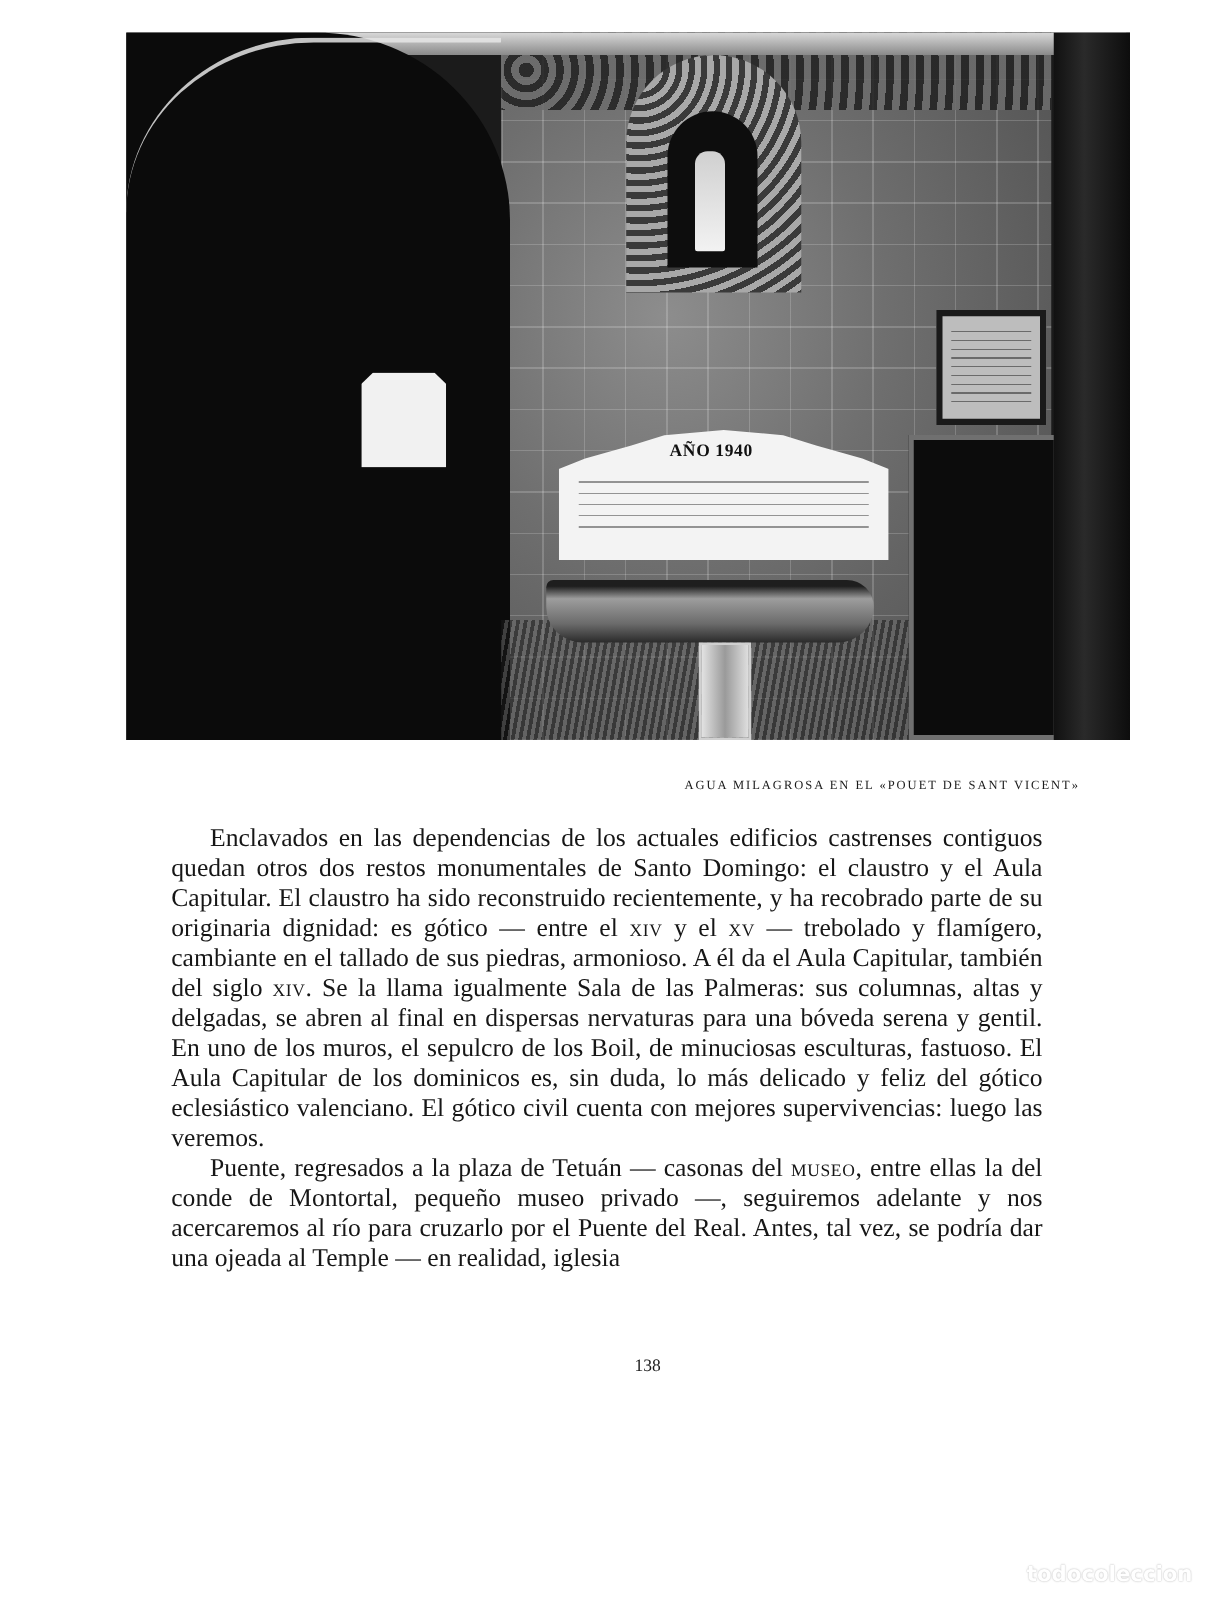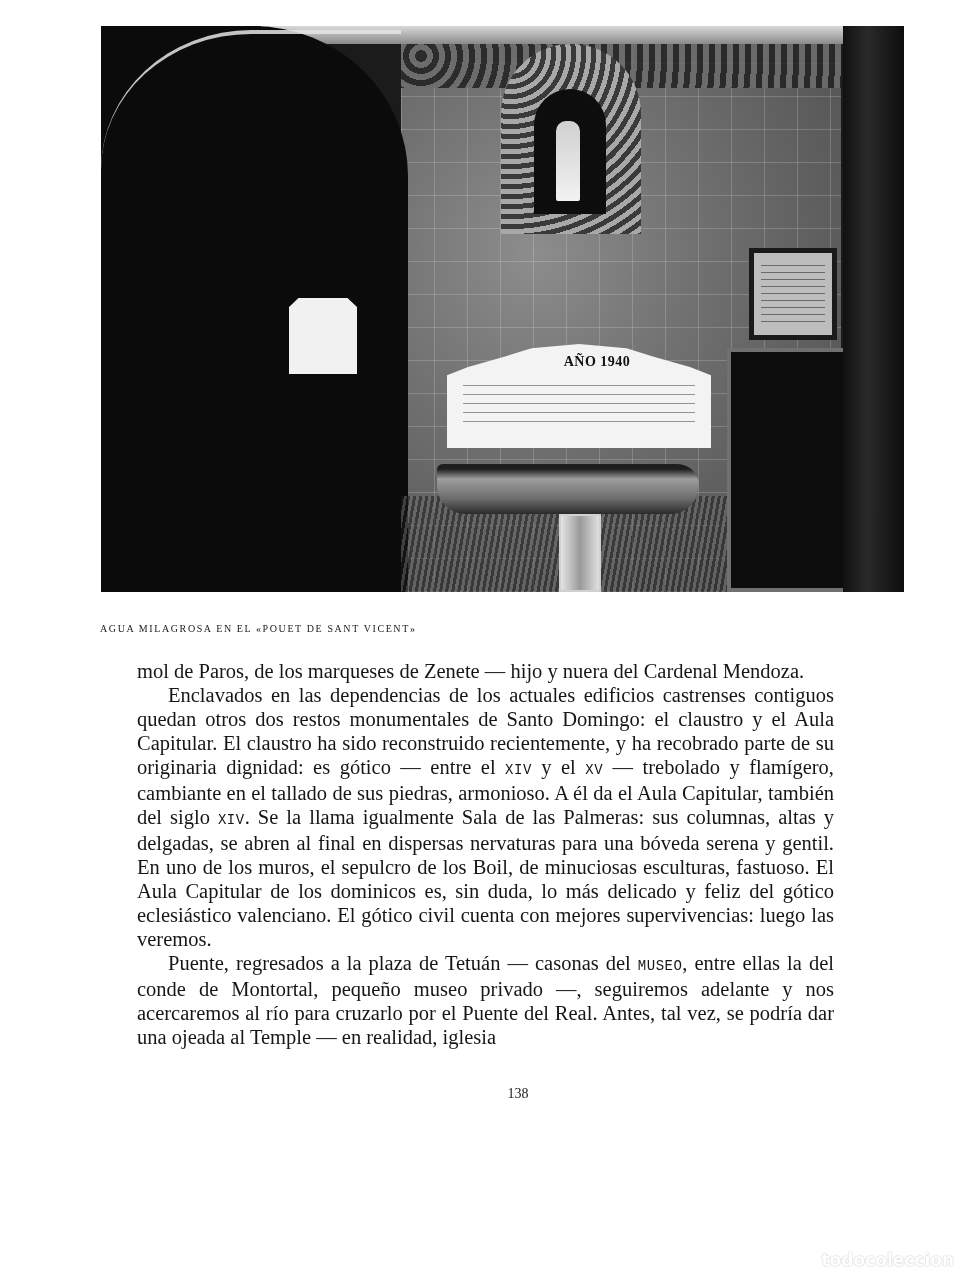--- a/index.html
+++ b/index.html
@@ -89,21 +89,21 @@
       border-radius: 10px 10px 2px 2px;
     }
     .photo .plaque {
       position: absolute;
       left: 346px; top: 318px; width: 264px; height: 104px;
       background: #f3f3f3;
       clip-path: polygon(8% 22%, 22% 12%, 32% 4%, 50% 0, 68% 4%, 78% 12%, 92% 22%, 100% 30%, 100% 100%, 0 100%, 0 30%);
     }
     .photo .plaque-title {
       position: absolute;
-      left: 364px; top: 328px; width: 264px;
+      left: 336px; top: 328px; width: 264px;
       text-align: center;
       font-family: "Liberation Serif", serif;
       font-weight: bold;
       font-size: 14px;
       color: #111;
       letter-spacing: .5px;
     }
     .photo .plaque-lines {
       position: absolute;
       left: 362px; top: 356px; width: 232px; height: 48px;
@@ -154,21 +154,21 @@
       background: repeating-linear-gradient(100deg, #1a1a1a 0 3px, #6a6a6a 3px 6px);
       opacity: .55;
     }
 
     
     .caption {
       position: absolute;
       left: 100px;
       width: 764px;
       top: 623px;
-      text-align: left;
+      text-align: right;
       font-size: 10px;
       letter-spacing: 1.6px;
       color: #1a1a1a;
       text-transform: uppercase;
     }
 
     
     .body-text {
       position: absolute;
       left: 137px;
@@ -182,21 +182,20 @@
     .body-text p {
       margin: 0;
       text-indent: 31px;
     }
     .body-text p.cont {
       text-indent: 0;
     }
     .sc {
       font-variant: small-caps;
       letter-spacing: .5px;
-      font-family: Liberation Mono, monospace;
     }
 
     .page-number {
       position: absolute;
       left: 0;
       width: 964px;
       top: 1086px;
       text-align: center;
       font-size: 14px;
       color: #1a1a1a;
@@ -236,20 +235,19 @@
   <div class="pedestal"></div>
   <div class="memorial"></div>
   <div class="memorial-lines"></div>
   <div class="right-door"></div>
   <div class="right-pillar"></div>
 </div>
 
 <div class="caption">AGUA MILAGROSA EN EL «POUET DE SANT VICENT»</div>
 
 <div class="body-text">
-  <p class="cont"><span>mol de Paros, de los marqueses de Zenete — hijo y nuera del Cardenal Mendoza.</span></p>
   <p><span>Enclavados en las dependencias de los actuales edificios castrenses contiguos quedan otros dos restos monumentales de Santo Domingo: el claustro y el Aula Capitular. El claustro ha sido reconstruido recientemente, y ha recobrado parte de su originaria dignidad: es gótico — entre el </span><span class="sc">xiv</span><span> y el </span><span class="sc">xv</span><span> — trebolado y flamígero, cambiante en el tallado de sus piedras, armonioso. A él da el Aula Capitular, también del siglo </span><span class="sc">xiv</span><span>. Se la llama igualmente Sala de las Palmeras: sus columnas, altas y delgadas, se abren al final en dispersas nervaturas para una bóveda serena y gentil. En uno de los muros, el sepulcro de los Boil, de minuciosas esculturas, fastuoso. El Aula Capitular de los dominicos es, sin duda, lo más delicado y feliz del gótico eclesiástico valenciano. El gótico civil cuenta con mejores supervivencias: luego las veremos.</span></p>
   <p><span>Puente, regresados a la plaza de Tetuán — casonas del </span><span class="sc">museo</span><span>, entre ellas la del conde de Montortal, pequeño museo privado —, seguiremos adelante y nos acercaremos al río para cruzarlo por el Puente del Real. Antes, tal vez, se podría dar una ojeada al Temple — en realidad, iglesia</span></p>
 </div>
 
 <div class="page-number">138</div>
 
 <div class="watermark">todocoleccion</div>
 
 </body></html>

